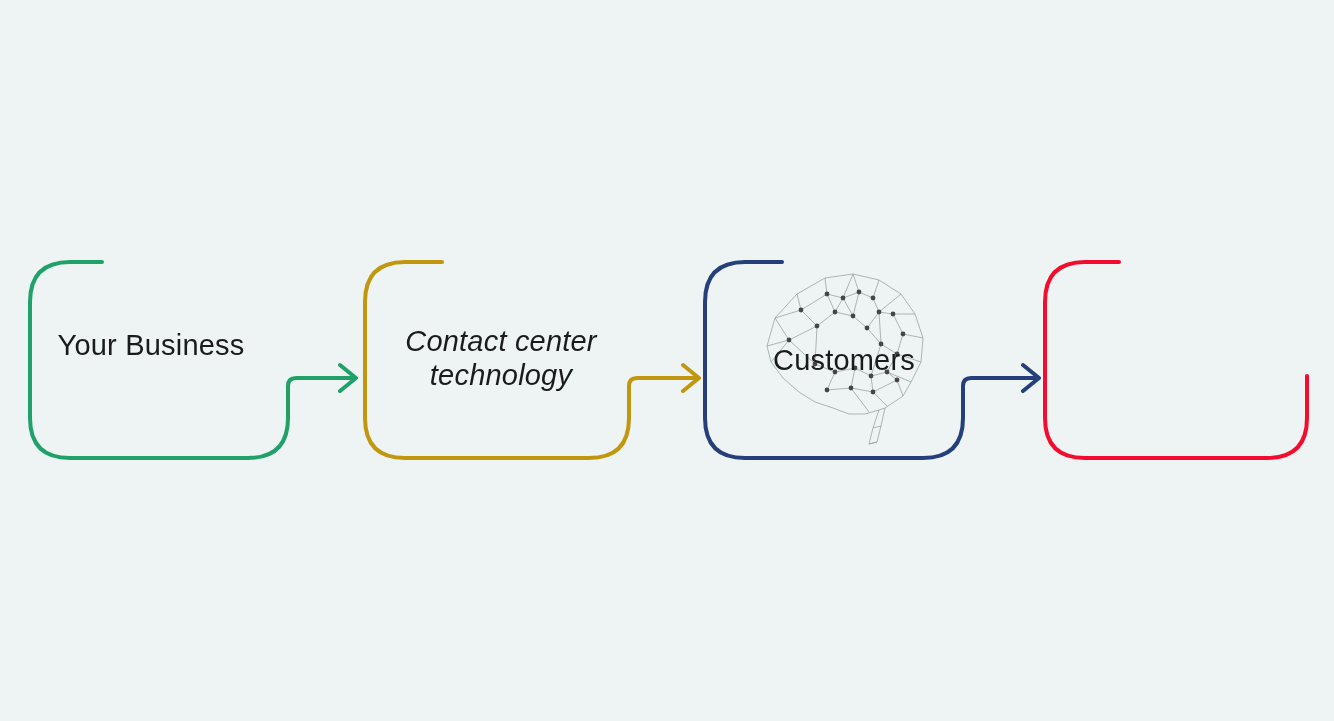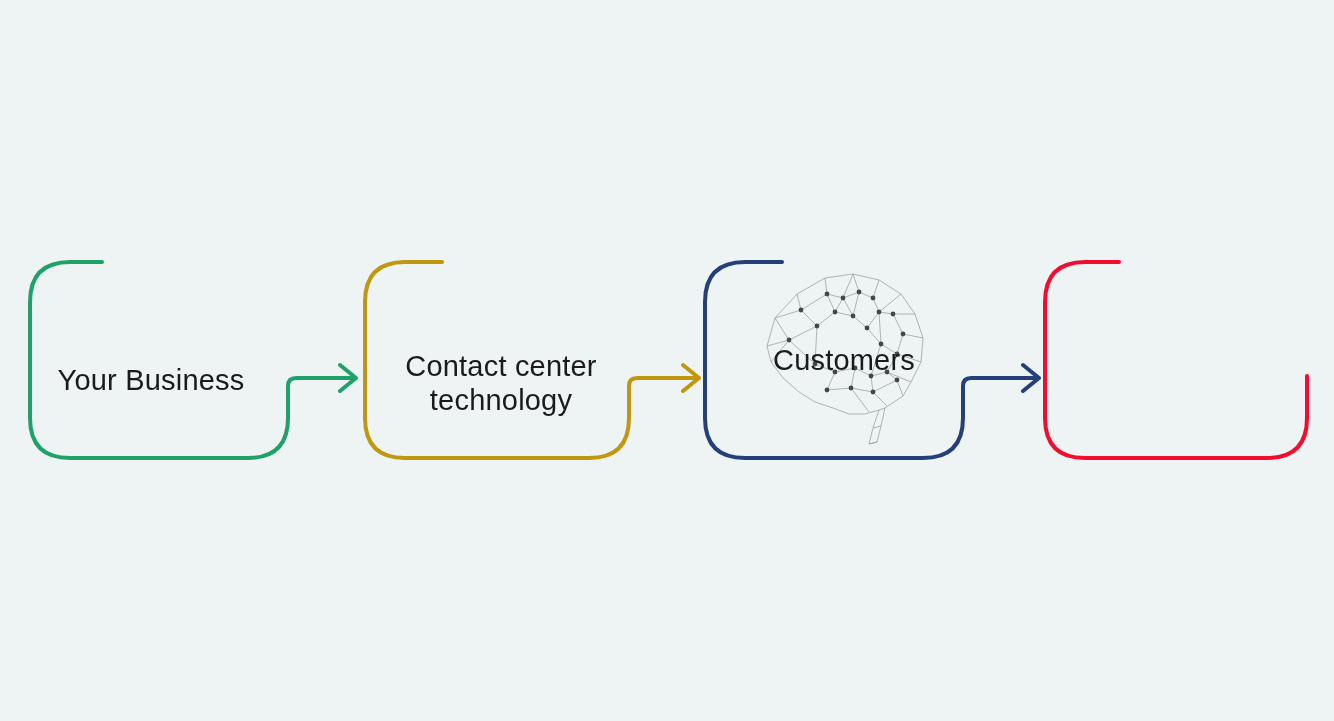--- a/index.html
+++ b/index.html
@@ -25,22 +25,22 @@
     transform: translate(-50%, -50%);
     width: 260px;
     text-align: center;
     font-size: 29px;
     line-height: 34px;
     font-weight: 500;
     color: #1b1b1d;
     letter-spacing: 0.2px;
     white-space: normal;
   }
-  .label-1 { left: 151px; top: 380px; }
-  .label-2 { left: 501px; top: 383px; }
+  .label-1 { left: 151px; top: 345px; }
+  .label-2 { left: 501px; top: 358px; font-style: italic; }
   .label-3 { left: 844px; top: 360px; }
   .label-4 { left: 1185px; top: 347px; }
 </style>
 </head>
 <body>
 
 <div class="canvas">
 
   <svg class="brain-svg" width="180" height="182" viewBox="0 0 180 182">
     <g fill="none" stroke-width="0.8" stroke="#9aa3a3">

